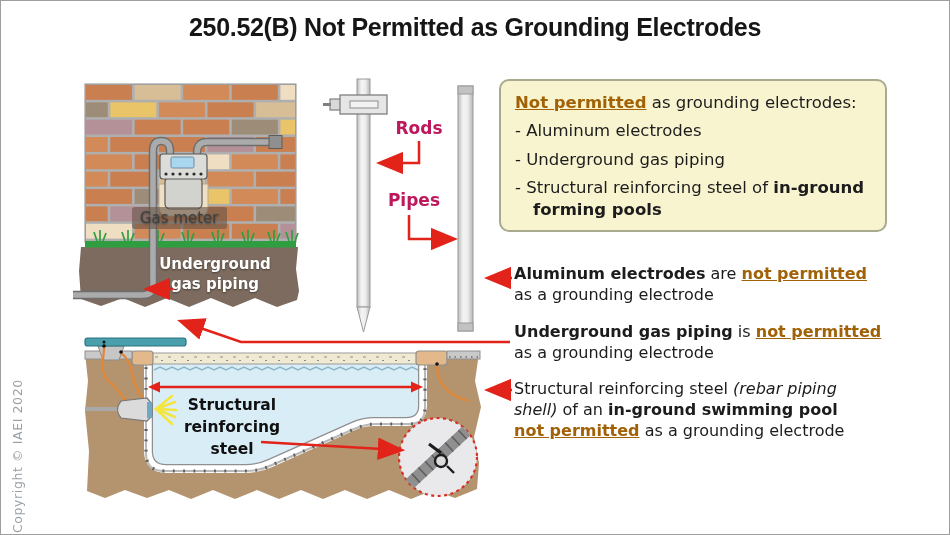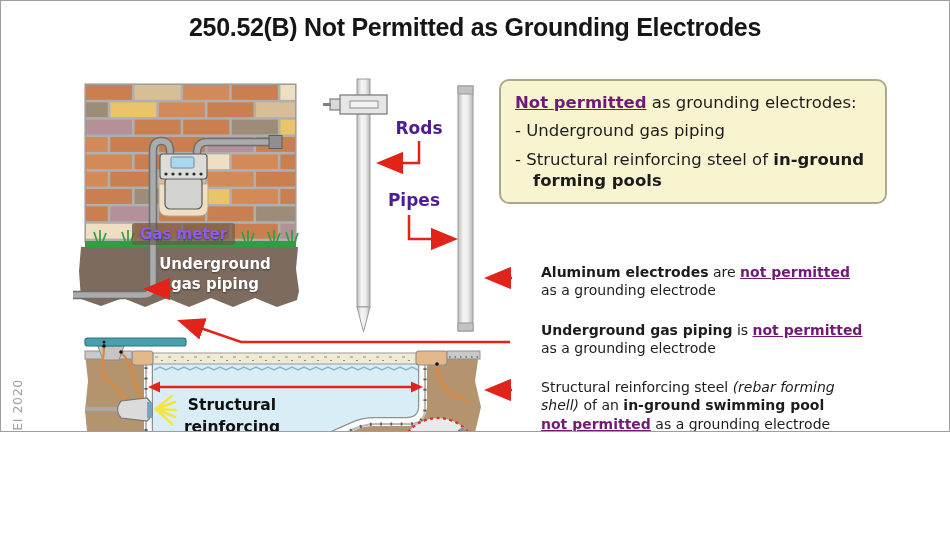--- a/index.html
+++ b/index.html
@@ -1,39 +1,39 @@
 <!DOCTYPE html>
 <html><head>
 <meta charset="utf-8">
 <style>
   html,body{margin:0;padding:0;background:#fff;}
   .canvas{
-    position:relative;width:950px;height:432px;background:#ffffff;
+    position:relative;width:950px;height:535px;background:#ffffff;
     border:1px solid #9e9e9e;box-sizing:border-box;overflow:hidden;
     font-family:"DejaVu Sans",sans-serif;color:#1a1a1a;
   }
   .abs{position:absolute;}
   .title{
     left:0;top:12px;width:100%;text-align:center;
     font-family:"Liberation Sans",sans-serif;font-weight:bold;font-size:25px;
     letter-spacing:-0.3px;color:#161616;
   }
   .copyright{
     left:9px;top:532px;transform-origin:0 0;transform:rotate(-90deg);
     font-size:12.5px;color:#9aa1a6;letter-spacing:.6px;white-space:nowrap;
   }
   svg.art{left:0;top:0;}
   
   .lbl{font-weight:bold;}
-  .lbl-dark{color:#4c1d95;font-size:17px;}
+  .lbl-dark{color:#be185d;font-size:17px;}
   .lbl-rods{left:390px;top:117px;width:56px;text-align:center;}
   .lbl-pipes{left:381px;top:189px;width:58px;text-align:right;}
   .lbl-gasmeter{
-    left:131px;top:222px;padding:2px 8px;border-radius:3px;
-    background:rgba(104,86,72,0.62);color:#8b5cf6;font-size:15px;font-weight:bold;
+    left:131px;top:206px;padding:2px 8px;border-radius:3px;
+    background:rgba(104,86,72,0.62);color:#404040;font-size:15px;font-weight:normal;
     text-shadow:0 1px 2px rgba(0,0,0,.45);white-space:nowrap;
   }
   .lbl-underground{
     left:146px;top:253px;width:136px;text-align:center;color:#fff;
     font-size:15px;font-weight:bold;line-height:1.35;
     text-shadow:0 1px 2px rgba(0,0,0,.45);
   }
   .lbl-steel{
     left:166px;top:393px;width:130px;text-align:center;color:#101010;
     font-size:15.5px;font-weight:bold;line-height:1.42;
@@ -43,23 +43,23 @@
     left:498px;top:78px;width:388px;box-sizing:border-box;
     background:#F8F4D0;border:2px solid #A9A98E;border-radius:10px;
     padding:11px 14px 10px 14px;font-size:16.5px;line-height:1.3;color:#1c1c1c;
   }
   .infobox .row{margin-top:7px;}
   .infobox .row:first-child{margin-top:0;}
   .hang{padding-left:9px;text-indent:-9px;}
   .ind2{padding-left:9px;}
   .b{font-weight:bold;}
   .i{font-style:italic;}
-  .ru{color:#701a75;font-weight:bold;text-decoration:underline;}
+  .ru{color:#a16207;font-weight:bold;text-decoration:underline;}
   
-  .anno{font-size:14px;line-height:1.32;color:#1c1c1c;width:378px;margin-left:27px;}
+  .anno{font-size:16px;line-height:1.32;color:#1c1c1c;width:378px;}
   .anno .l2{display:block;}
   .anno1{left:513px;top:262px;}
   .anno2{left:513px;top:320px;}
   .anno3{left:513px;top:377px;}
 </style>
 </head>
 <body>
 
 <div class="canvas">
 
@@ -284,33 +284,34 @@
 
   <div class="abs lbl lbl-dark lbl-rods">Rods</div>
   <div class="abs lbl lbl-dark lbl-pipes">Pipes</div>
 
   <div class="abs lbl-gasmeter">Gas meter</div>
   <div class="abs lbl-underground">Underground gas piping</div>
   <div class="abs lbl-steel">Structural reinforcing steel</div>
 
   <div class="abs infobox">
     <div class="row"><span class="ru">Not permitted</span><span> as grounding electrodes:</span></div>
+    <div class="row">- Aluminum electrodes</div>
     <div class="row">- Underground gas piping</div>
     <div class="row hang"><span>- Structural reinforcing steel of </span><span class="b">in-ground</span><br><span class="b ind2">forming pools</span></div>
   </div>
 
   <div class="abs anno anno1">
     <span class="b">Aluminum electrodes</span><span> are </span><span class="ru">not permitted</span>
     <span class="l2">as a grounding electrode</span>
   </div>
 
   <div class="abs anno anno2">
     <span class="b">Underground gas piping</span><span> is </span><span class="ru">not permitted</span>
     <span class="l2">as a grounding electrode</span>
   </div>
 
   <div class="abs anno anno3">
-    <span class="l2"><span>Structural reinforcing steel </span><span class="i">(rebar forming</span></span>
+    <span class="l2"><span>Structural reinforcing steel </span><span class="i">(rebar piping</span></span>
     <span class="l2"><span class="i">shell)</span><span> of an </span><span class="b">in-ground swimming pool</span></span>
     <span class="l2"><span class="ru">not permitted</span><span> as a grounding electrode</span></span>
   </div>
 
 </div>
 
 </body></html>

